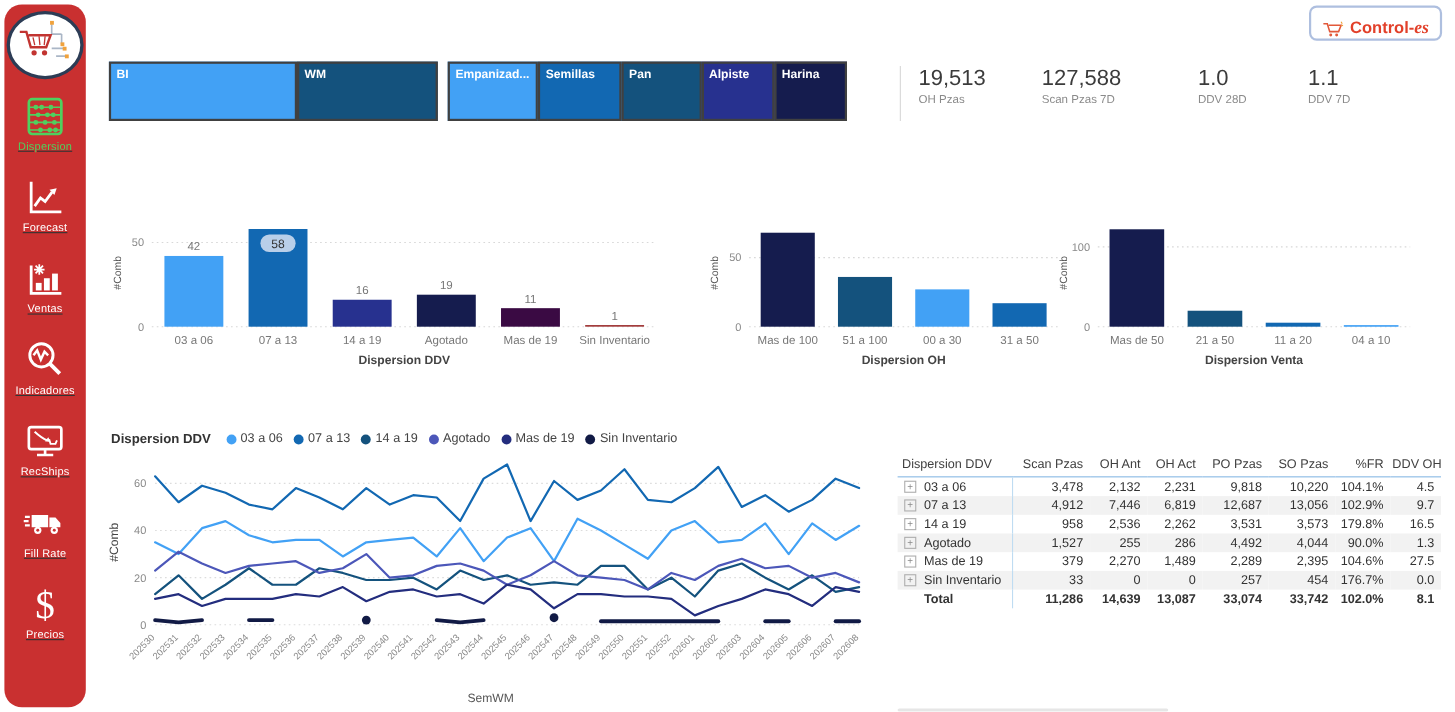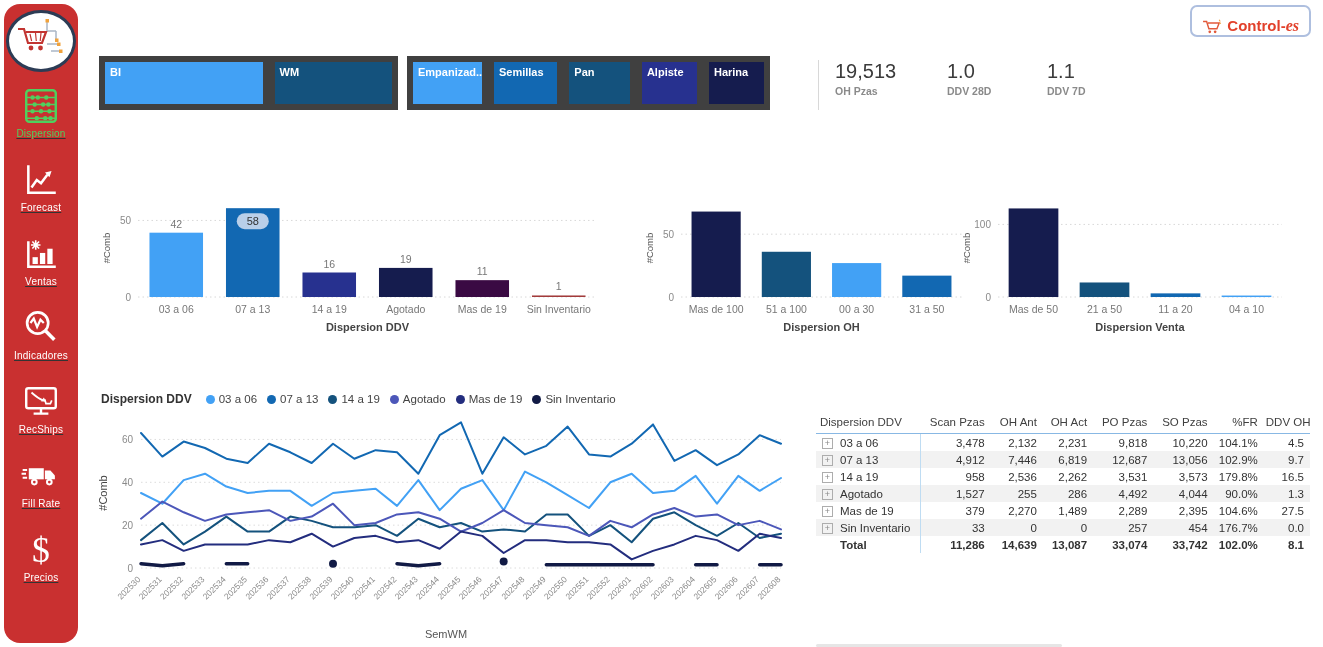--- a/index.html
+++ b/index.html
@@ -20,28 +20,28 @@
 
   
   .badge{position:absolute;top:5px;right:12px;height:28px;border:2px solid #aebfdf;border-radius:7px;
          background:#fff;display:flex;align-items:flex-end;gap:5px;padding:0 10px;}
   .badge .btxt{font-size:15px;font-weight:700;color:#E2402A;}
   .badge .btxt i{font-family:"Liberation Serif",serif;font-size:16px;font-weight:700;}
 
   
   .treemap{position:absolute;top:56px;height:54px;display:flex;}
   .tm-cell{color:#fff;font-size:11px;font-weight:600;padding:4px 0 0 5px;box-sizing:border-box;
-           border:6px solid #404040;white-space:nowrap;overflow:hidden;}
+           border:2px solid #404040;white-space:nowrap;overflow:hidden;}
 
   
   .kpis{position:absolute;left:818px;top:60px;height:50px;display:flex;align-items:flex-start;
         border-left:1px solid #d8d8d8;padding-left:16px;}
   .kpi{display:flex;flex-direction:column;}
   .kpi .v{font-size:20px;color:#3b3b3b;}
-  .kpi .l{font-size:10.5px;color:#8a8a8a;margin-top:2px;font-weight:bold;}
+  .kpi .l{font-size:10.5px;color:#8a8a8a;margin-top:2px;}
 
   
   .chart{position:absolute;top:183px;}
   .linecard{position:absolute;left:95px;top:388px;width:702px;}
   .legend{display:flex;align-items:center;gap:10px;height:22px;font-size:11.5px;color:#444;padding-left:6px;}
   .legend .legend-title{font-weight:700;font-size:12px;color:#333;margin-right:4px;}
   .legend .li{display:flex;align-items:center;gap:4px;}
   .legend .dot{width:9px;height:9px;border-radius:50%;display:inline-block;}
   .semwm{text-align:center;font-size:11px;color:#555;margin-top:0px;}
 
@@ -198,20 +198,24 @@
       <div class="tm-cell" data-interactable="true" style="background: rgb(18, 104, 178); flex-grow: 21; flex-basis: 0px;">Semillas</div>
       <div class="tm-cell" data-interactable="true" style="background: rgb(20, 82, 125); flex-grow: 20; flex-basis: 0px;">Pan</div>
       <div class="tm-cell" data-interactable="true" style="background: rgb(39, 49, 143); flex-grow: 18; flex-basis: 0px;">Alpiste</div>
       <div class="tm-cell" data-interactable="true" style="background: rgb(21, 28, 78); flex-grow: 18; flex-basis: 0px;">Harina</div>
     </div>
 
   <div class="kpis" id="kpis" data-interactable="false">
       <div class="kpi" data-interactable="false" style="width: 112px;">
         <div class="v" data-interactable="false">19,513</div>
         <div class="l" data-interactable="false">OH Pzas</div>
+      </div>
+      <div class="kpi" data-interactable="false" style="width: 142px;">
+        <div class="v" data-interactable="false">127,588</div>
+        <div class="l" data-interactable="false">Scan Pzas 7D</div>
       </div>
       <div class="kpi" data-interactable="false" style="width: 100px;">
         <div class="v" data-interactable="false">1.0</div>
         <div class="l" data-interactable="false">DDV 28D</div>
       </div>
       <div class="kpi" data-interactable="false" style="width: 80px;">
         <div class="v" data-interactable="false">1.1</div>
         <div class="l" data-interactable="false">DDV 7D</div>
       </div>
     </div>

